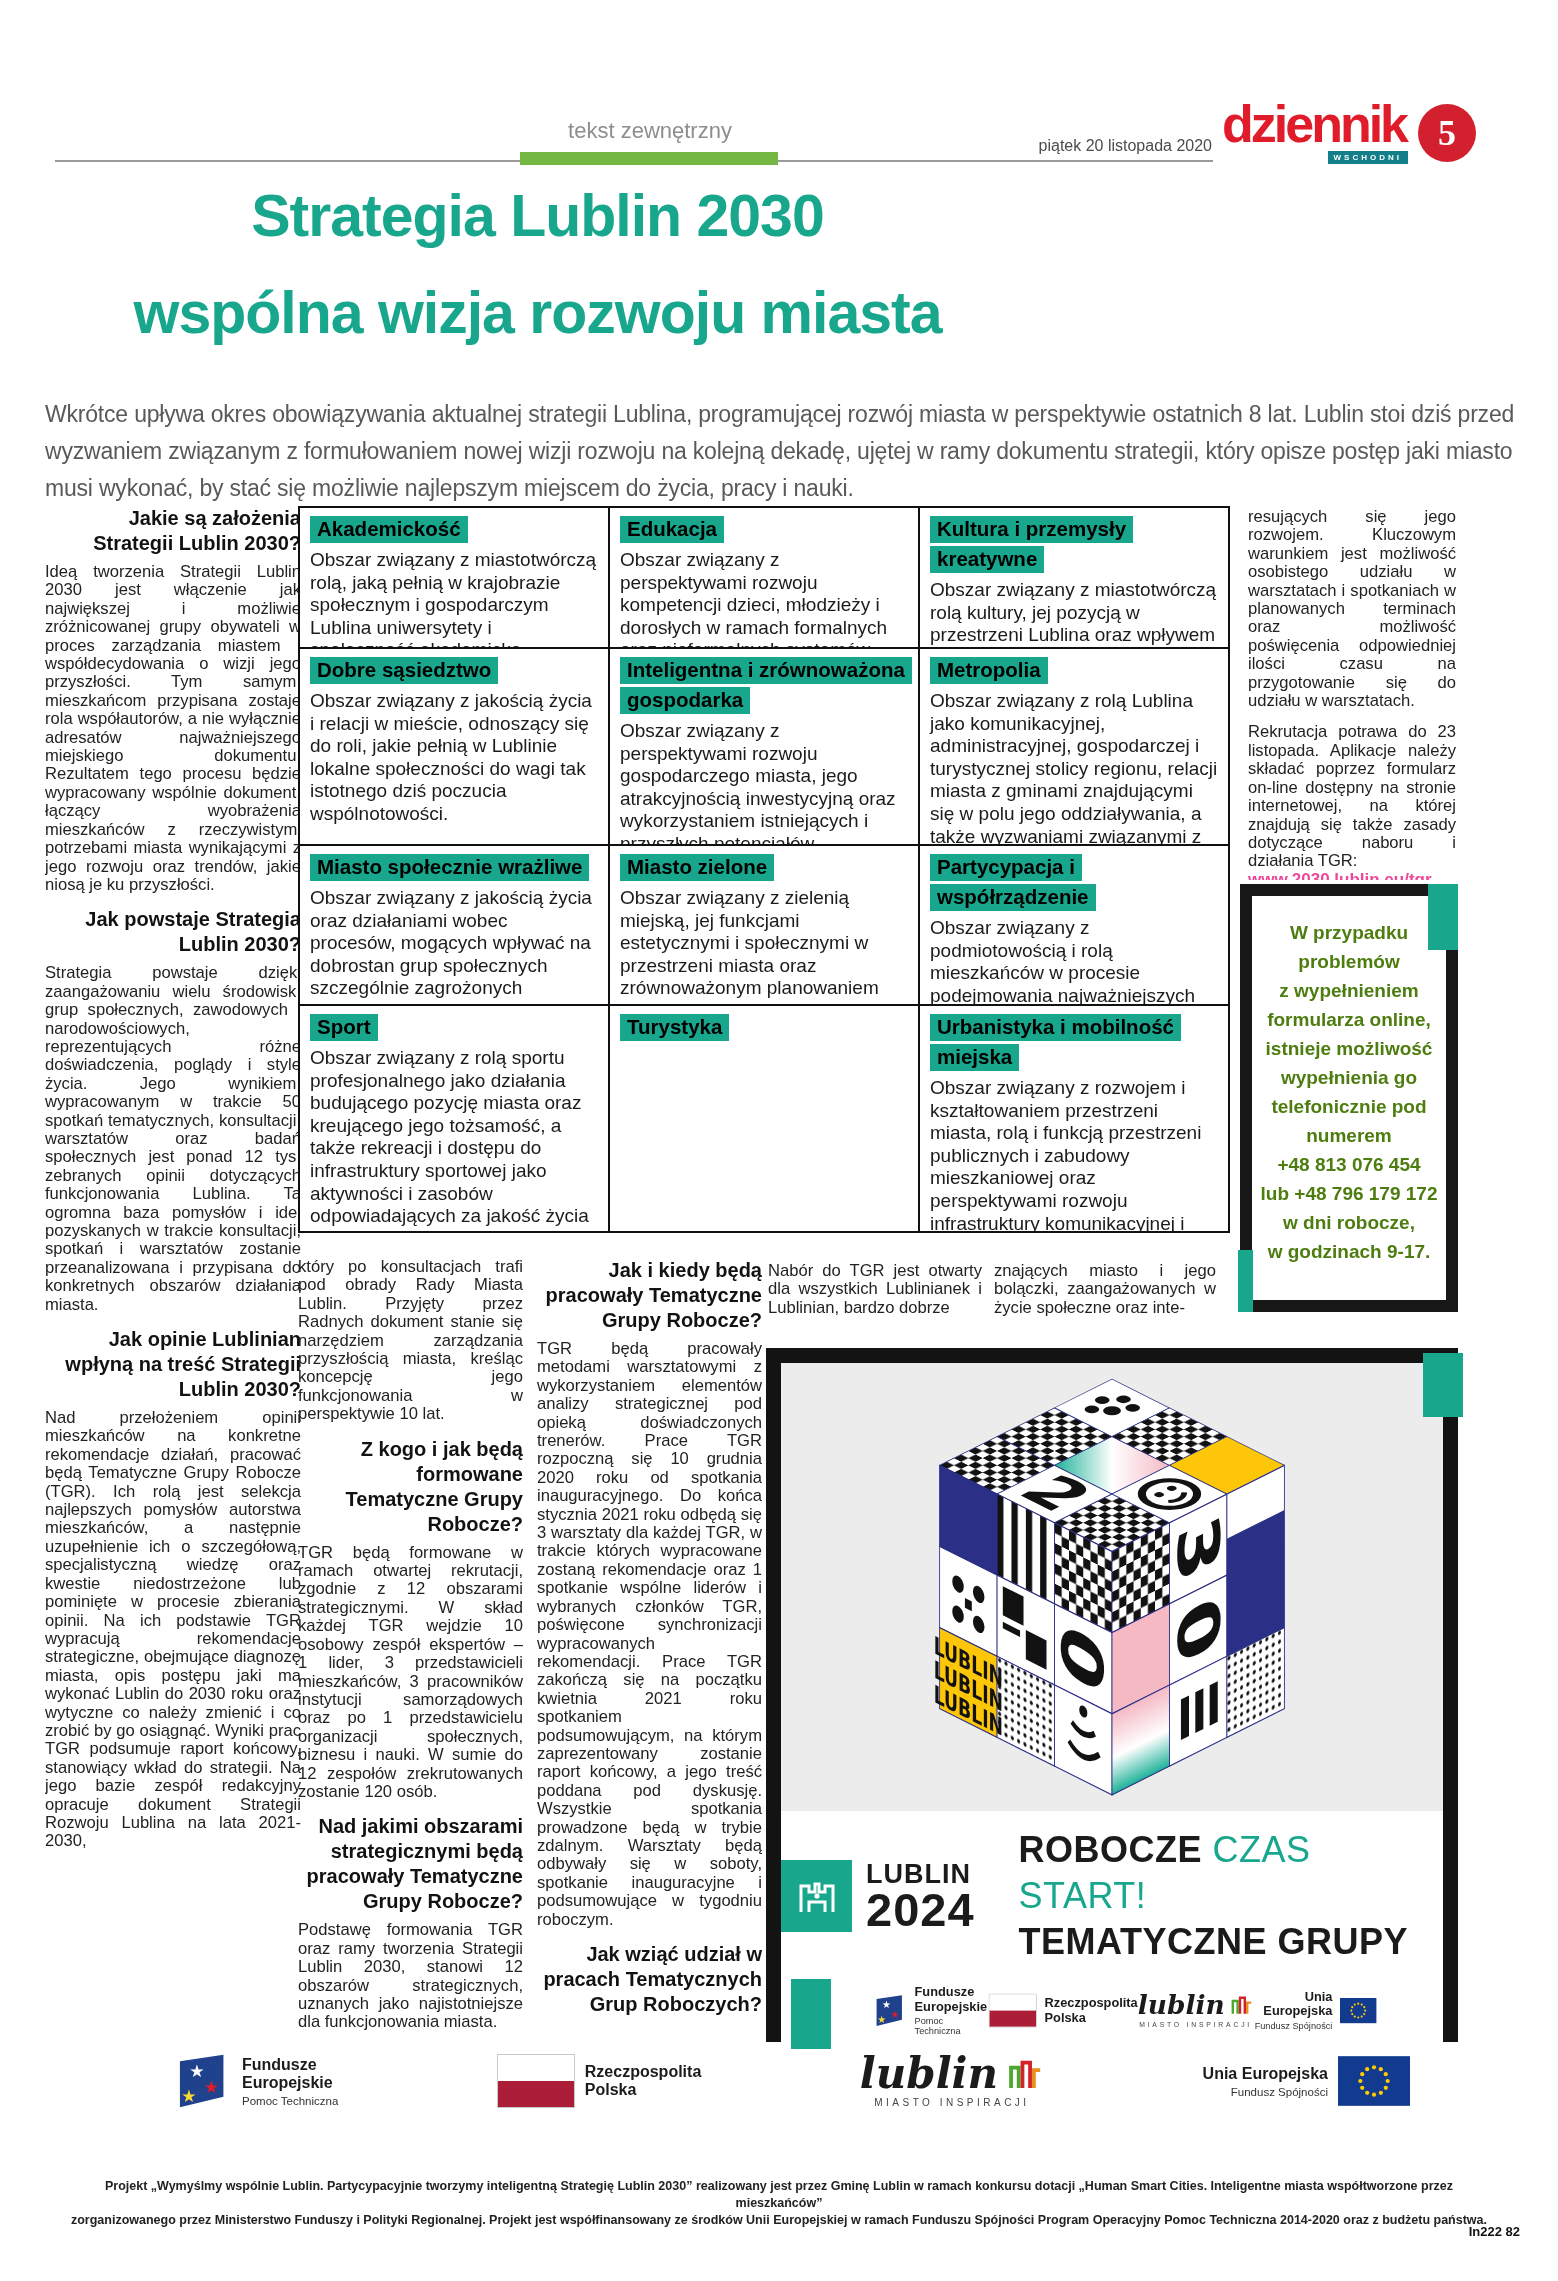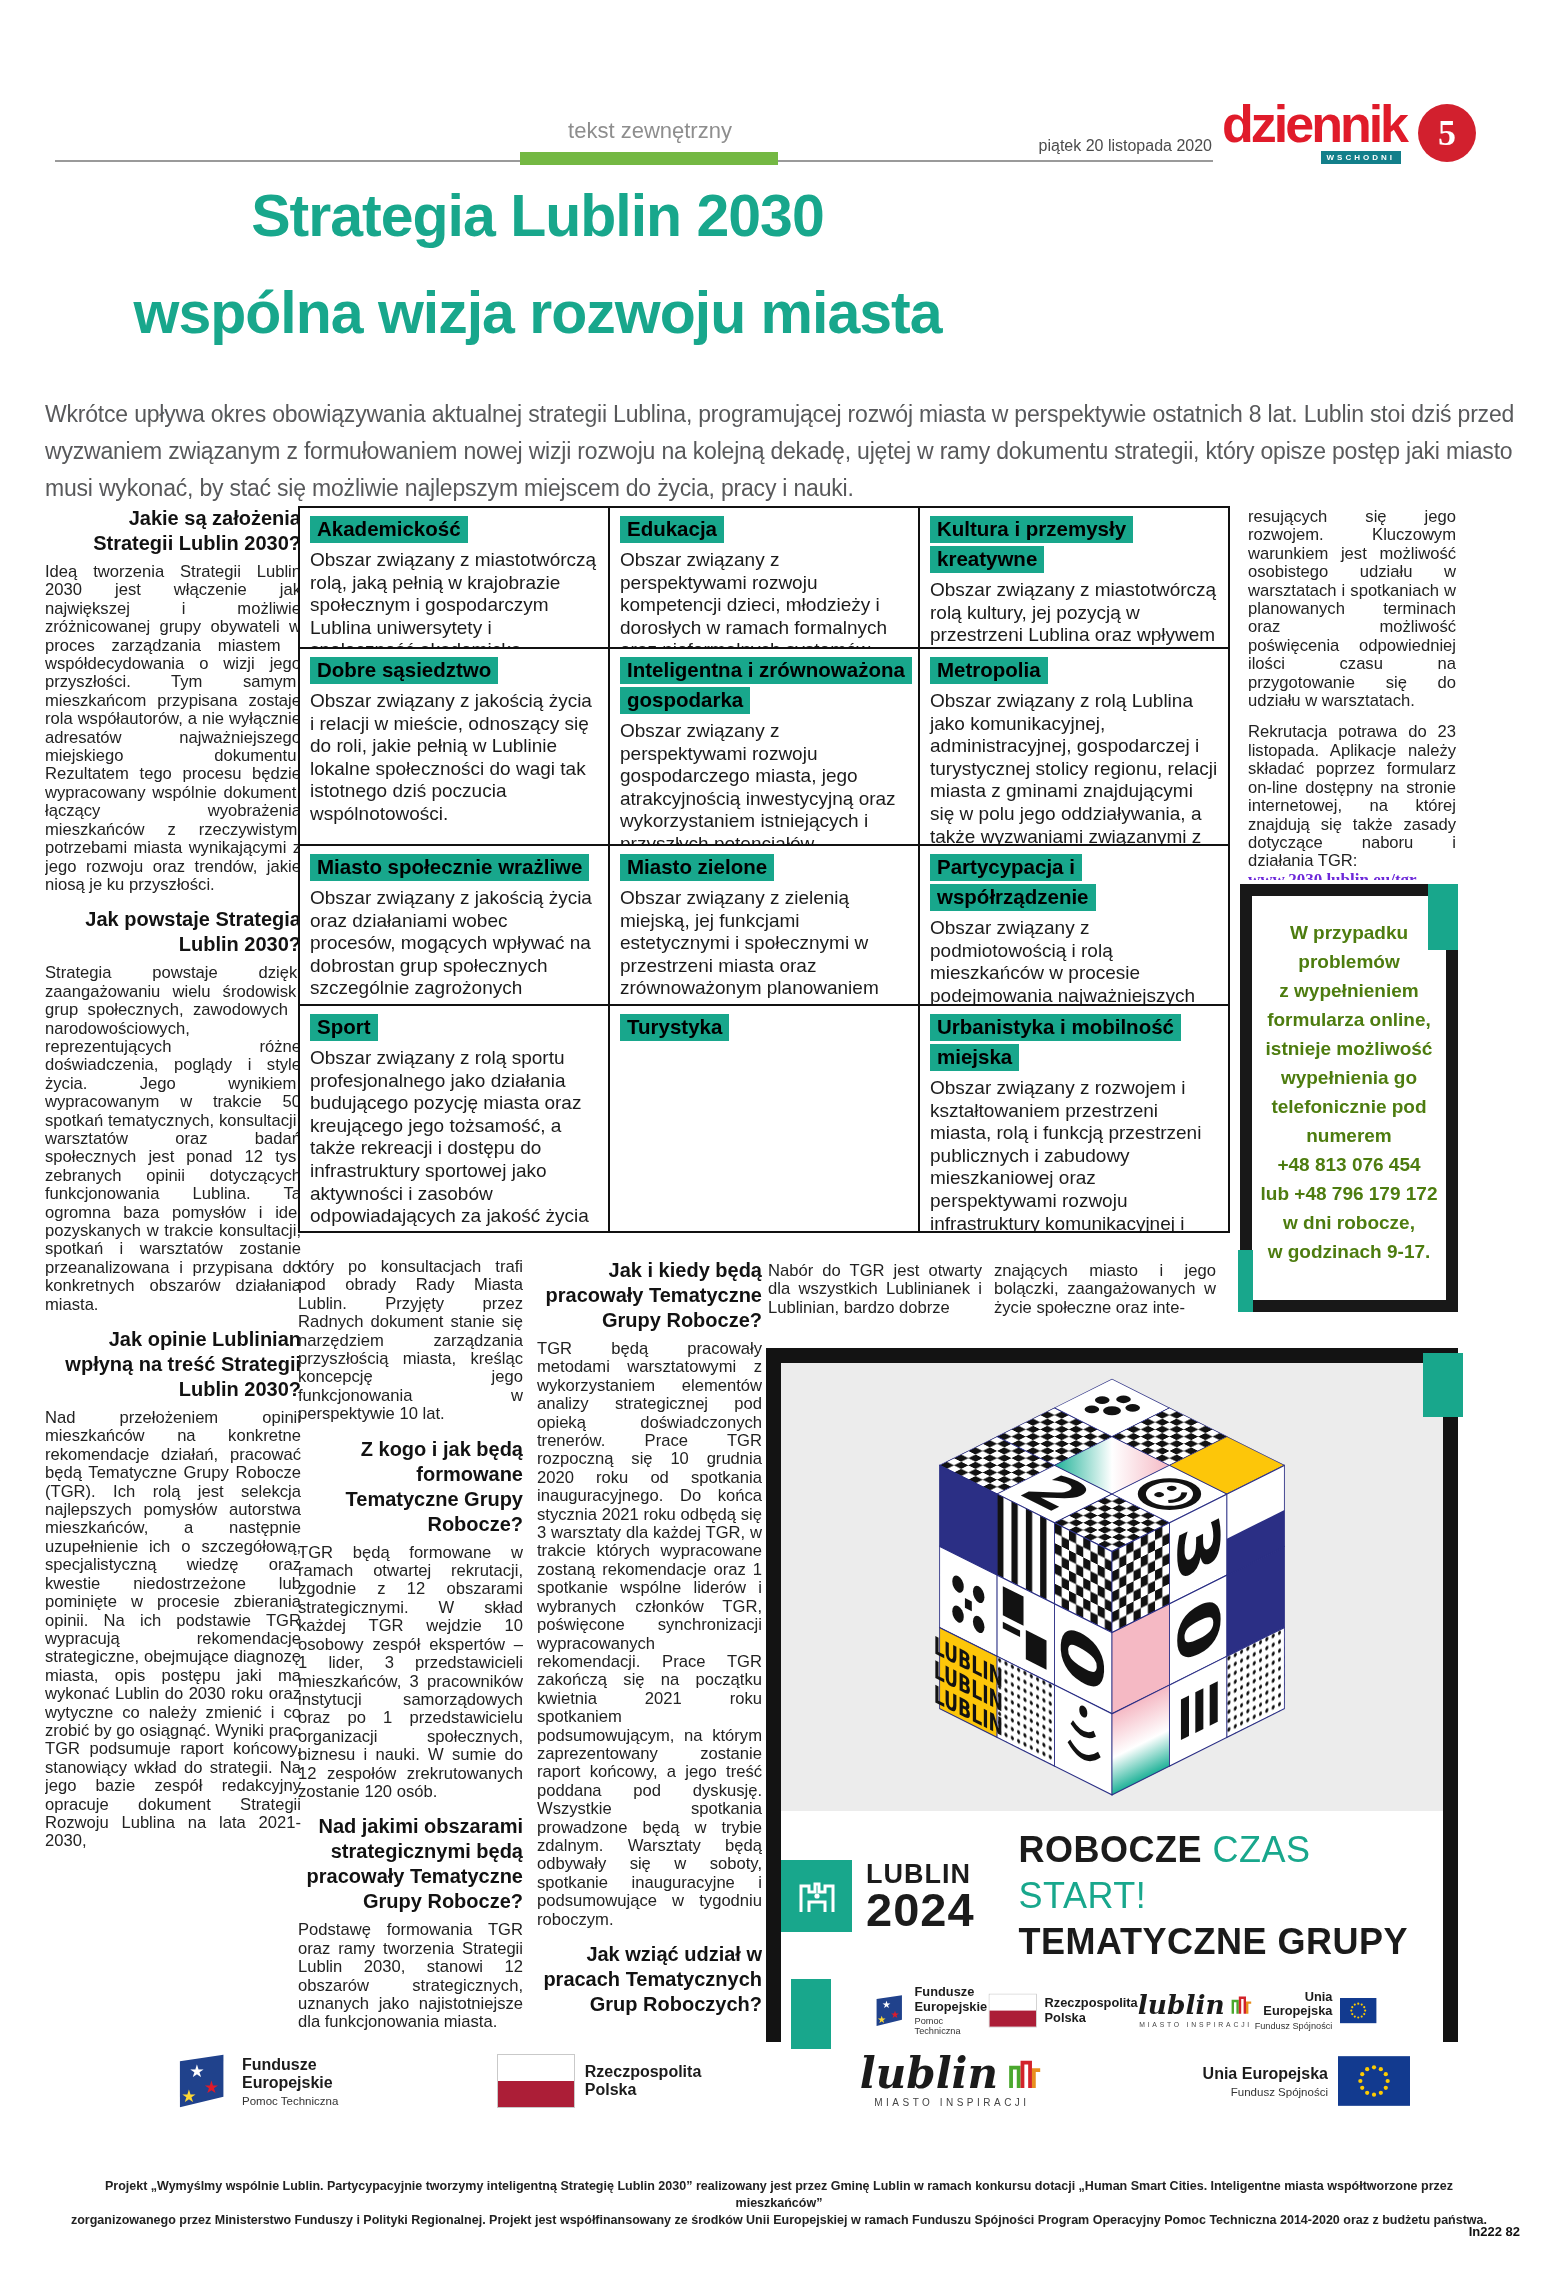--- a/index.html
+++ b/index.html
@@ -7,37 +7,37 @@
         font-family:"Liberation Sans", sans-serif;color:#1c1c1c;}
   
   .mast-line{position:absolute;left:55px;top:160px;width:1158px;height:2px;background:#9a9a9a;}
   .section-label{position:absolute;left:480px;top:118px;width:340px;text-align:center;
         font-size:22px;font-weight:400;color:#8e8e8e;letter-spacing:0;}
   .green-bar{position:absolute;left:520px;top:152px;width:258px;height:13px;background:#74b843;}
   .mast-date{position:absolute;left:930px;top:137px;width:282px;text-align:right;
         font-size:16px;color:#4c4c4c;font-weight:300;}
   .brand{position:absolute;left:1222px;top:92px;width:192px;height:72px;}
   .brand-word{font-size:52px;font-weight:800;color:#e01b2a;letter-spacing:-3px;line-height:64px;}
-  .brand-sub{position:absolute;right:13px;bottom:0;background:#127f8a;color:#fff;font-size:8px;
+  .brand-sub{position:absolute;right:6px;bottom:0;background:#127f8a;color:#fff;font-size:8px;
         letter-spacing:3px;padding:2px 6px;font-weight:700;}
   .page-circle{position:absolute;left:1418px;top:104px;width:58px;height:58px;border-radius:50%;
         background:#d2202e;color:#fff;font-size:36px;font-weight:700;display:flex;
         align-items:center;justify-content:center;font-family:"Liberation Serif", serif;}
   
   .headline{position:absolute;left:0;top:168px;width:1075px;text-align:center;color:#18a78c;
         font-weight:700;font-size:59px;line-height:97px;letter-spacing:-1px;}
   .lead{position:absolute;left:45px;top:396px;width:1472px;font-size:23px;font-weight:300;
         color:#58595b;line-height:37px;letter-spacing:-0.2px;}
   
   .tcol{position:absolute;text-align:justify;}
   .tcol h3{font-size:20px;line-height:25px;font-weight:700;color:#121212;margin:0 0 7px;text-align:right;}
   .tcol p{font-size:16.6px;line-height:18.4px;color:#222;margin:0 0 13px;}
   .left-col{left:45px;top:506px;width:256px;height:1520px;overflow:hidden;}
   .right-col{left:1248px;top:508px;width:208px;height:372px;overflow:hidden;}
-  .right-col .link{font-weight:700;font-size:17px;color:#6d28d9;font-family:Liberation Serif, serif;}
+  .right-col .link{font-weight:700;font-size:17px;color:#ec4899;}
   .bcol1{left:298px;top:1258px;width:225px;height:780px;overflow:hidden;}
   .bcol2{left:537px;top:1258px;width:225px;height:780px;overflow:hidden;}
   .bcol3{left:768px;top:1262px;width:214px;height:80px;overflow:hidden;}
   .bcol4{left:994px;top:1262px;width:222px;height:80px;overflow:hidden;}
   
   .grid{position:absolute;left:298px;top:506px;width:932px;height:727px;display:grid;
         grid-template-columns:1fr 1fr 1fr;grid-template-rows:141px 197px 160px auto;
         border:1px solid #111;box-sizing:border-box;}
   .cell{border:1px solid #111;padding:6px 10px 4px;overflow:hidden;background:#fff;}
   .tag{display:inline;background:#18a78c;color:#000000;font-weight:700;font-size:20.5px;

